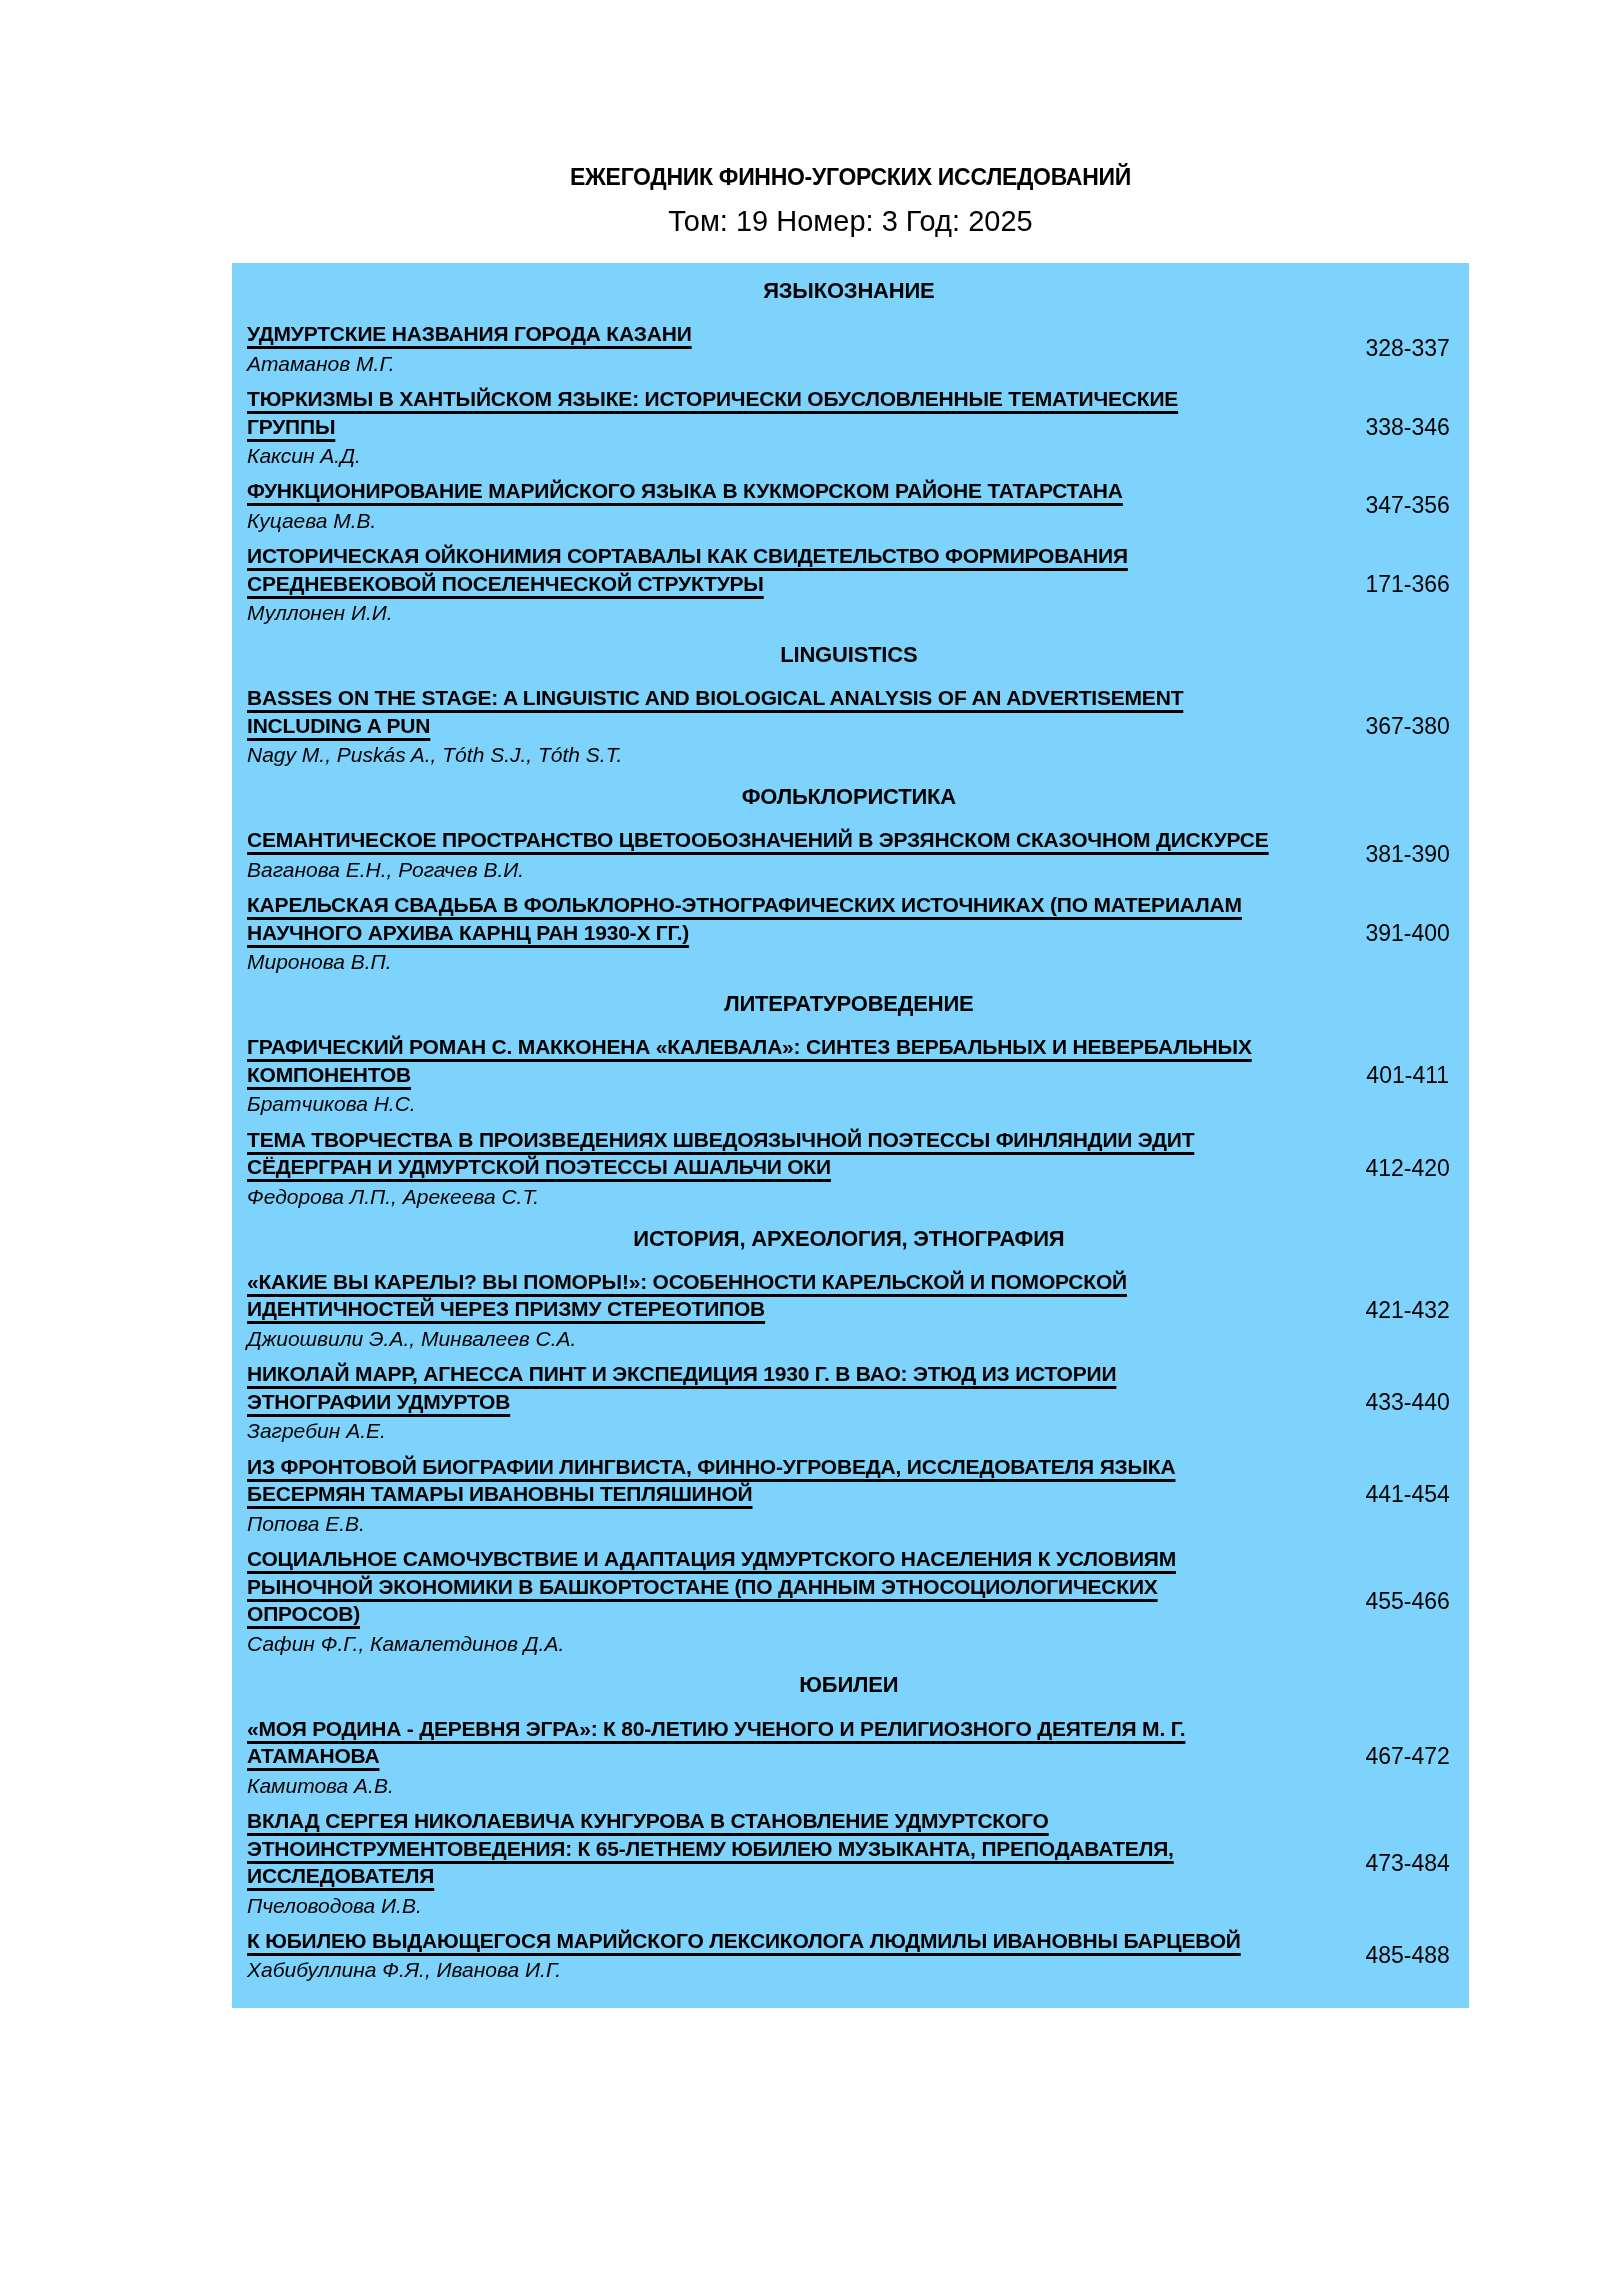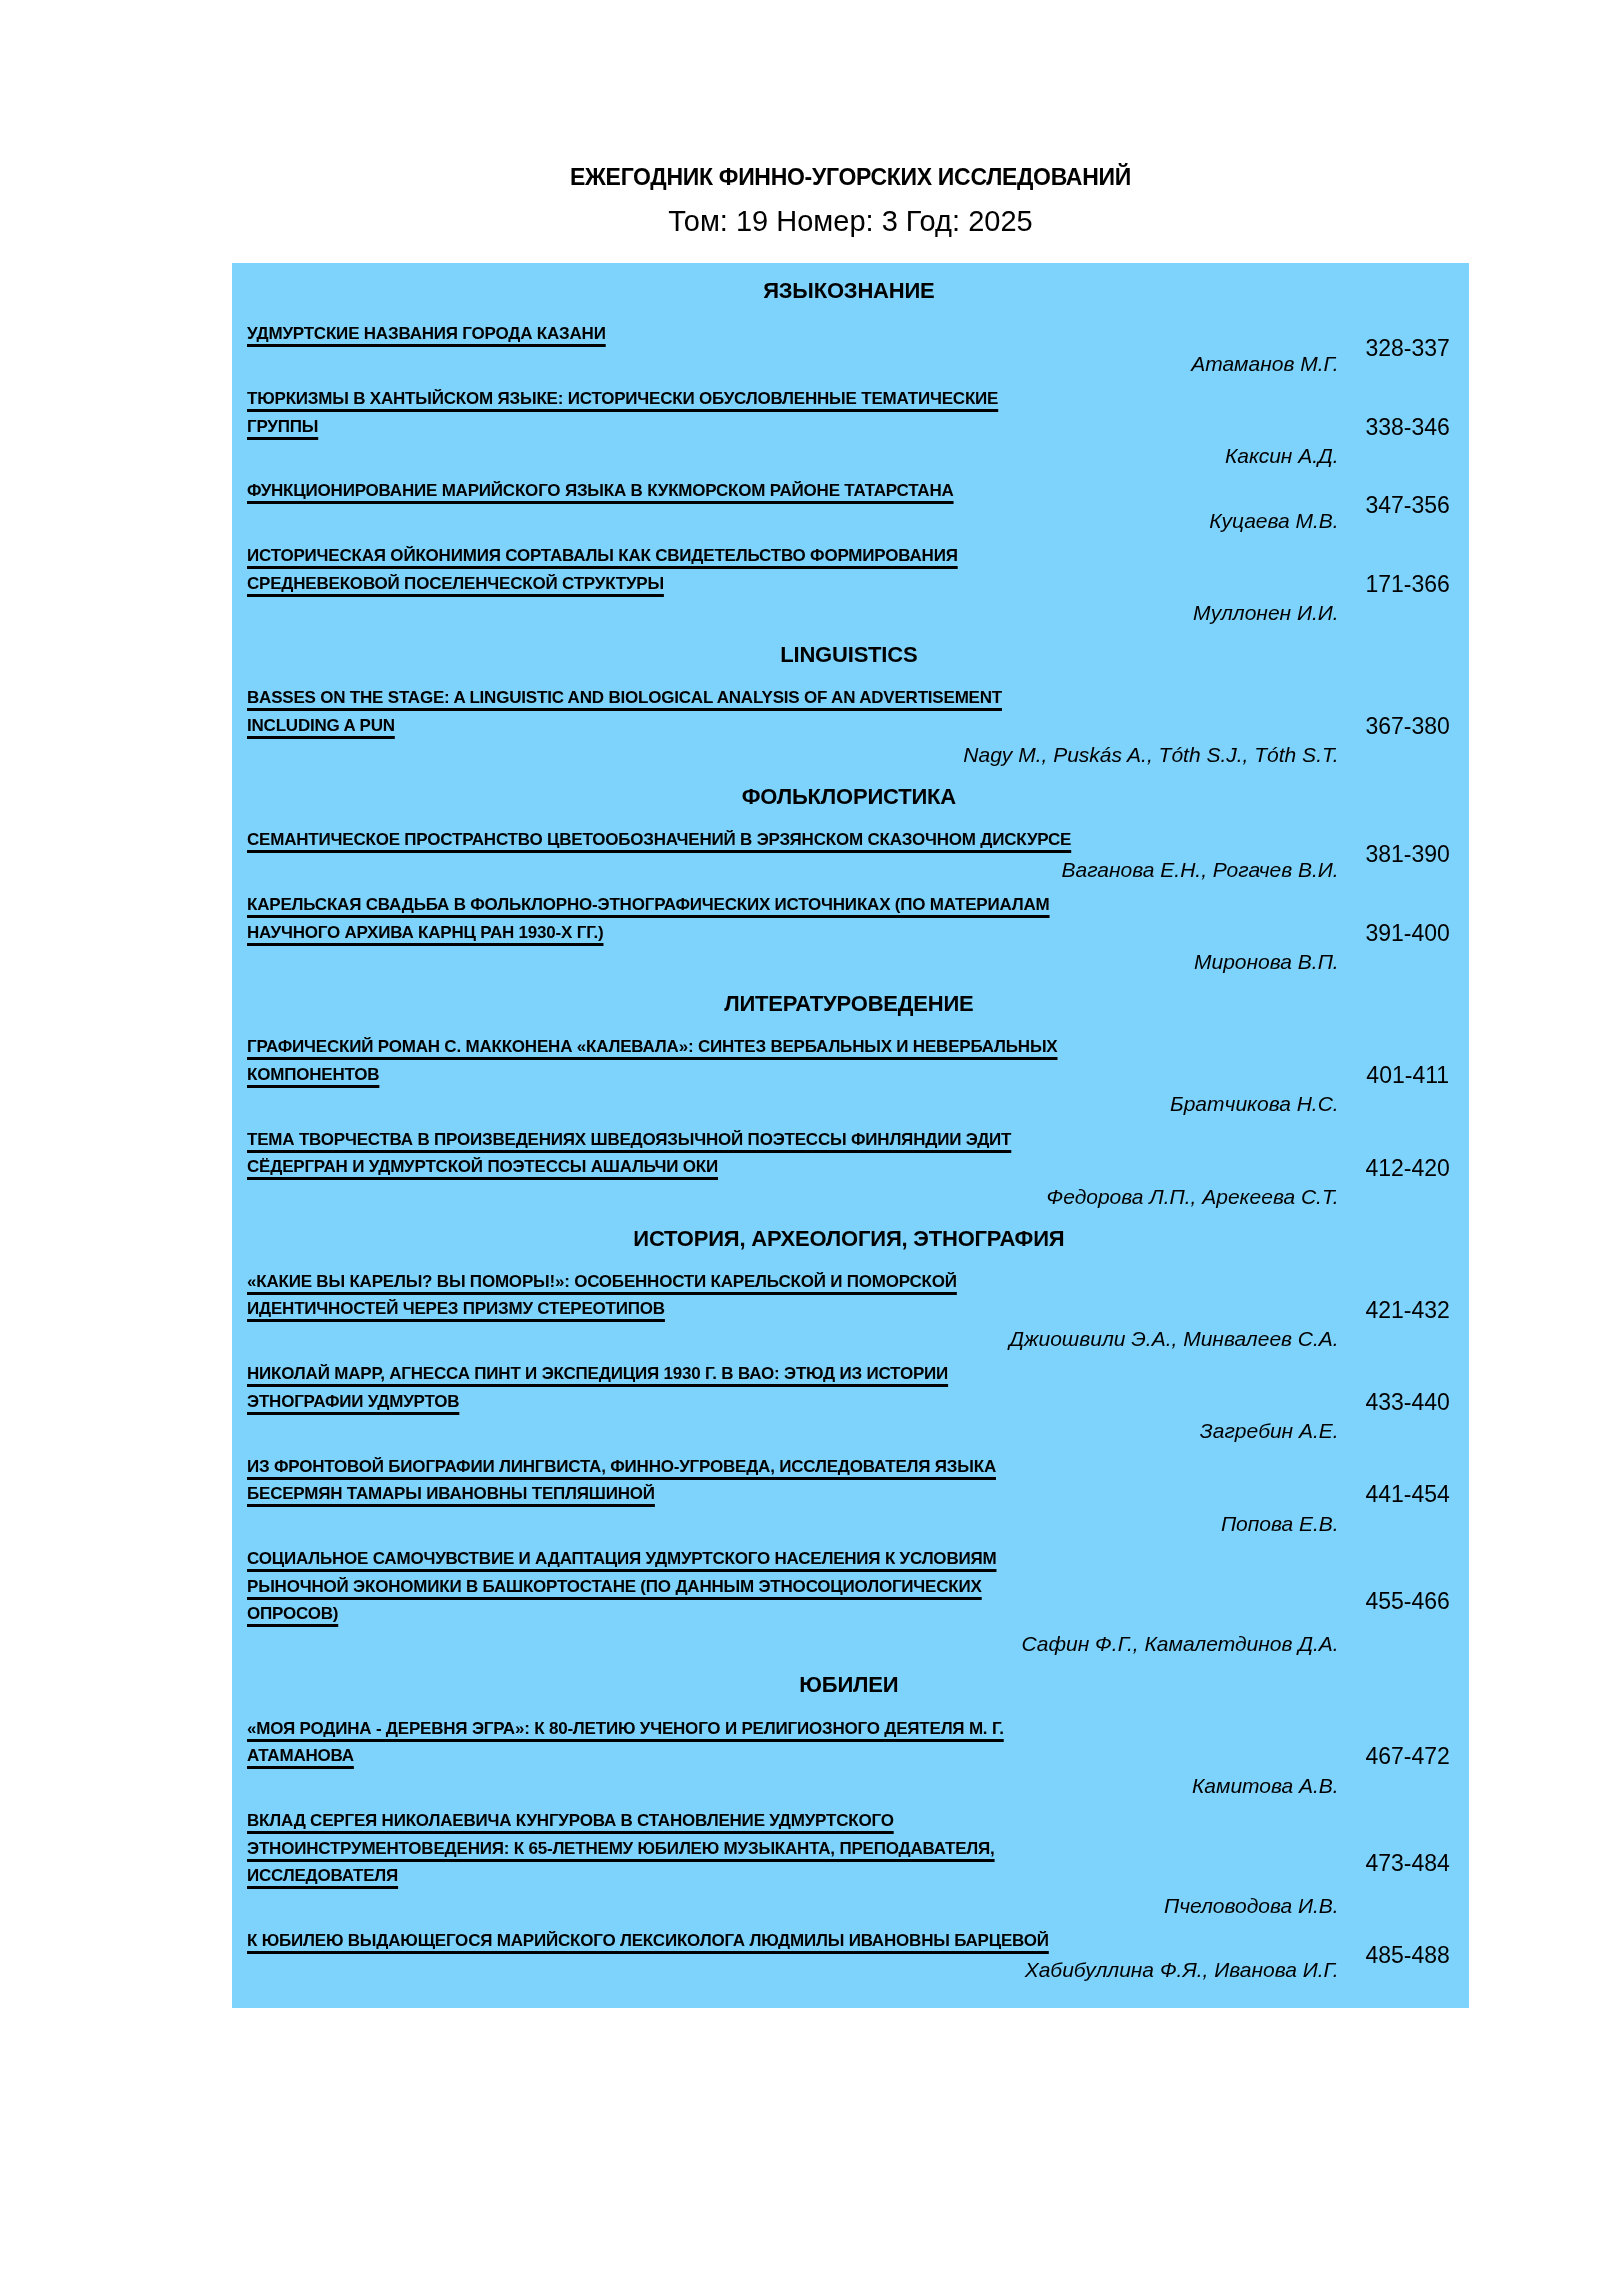--- a/index.html
+++ b/index.html
@@ -49,36 +49,35 @@
     letter-spacing: -0.2px;
   }
   .toc-section:first-child .section-header { margin-top: 5.2px; }
   .entry {
     display: flex;
     align-items: center;
     margin-bottom: 7.9px;
   }
   .entry-text { flex: 1; padding-right: 26px; }
   .entry-title {
-    font-size: 17px;
+    font-size: 21px;
     font-weight: bold;
     line-height: 27.5px;
     letter-spacing: -0.2px;
     white-space: pre-line;
     text-decoration: underline;
     text-decoration-thickness: 3.3px;
     text-underline-offset: 4.6px;
     cursor: pointer;
   }
   .entry-authors {
     font-size: 21px;
     font-style: italic;
     line-height: 27.5px;
     margin-top: 2px;
-    text-align: right;
   }
   .entry-pages {
     min-width: 86px;
     text-align: center;
     font-size: 23px;
     white-space: nowrap;
   }
 </style>
 </head>
 <body style="background: rgb(255, 255, 255); color: rgb(0, 0, 0);">

